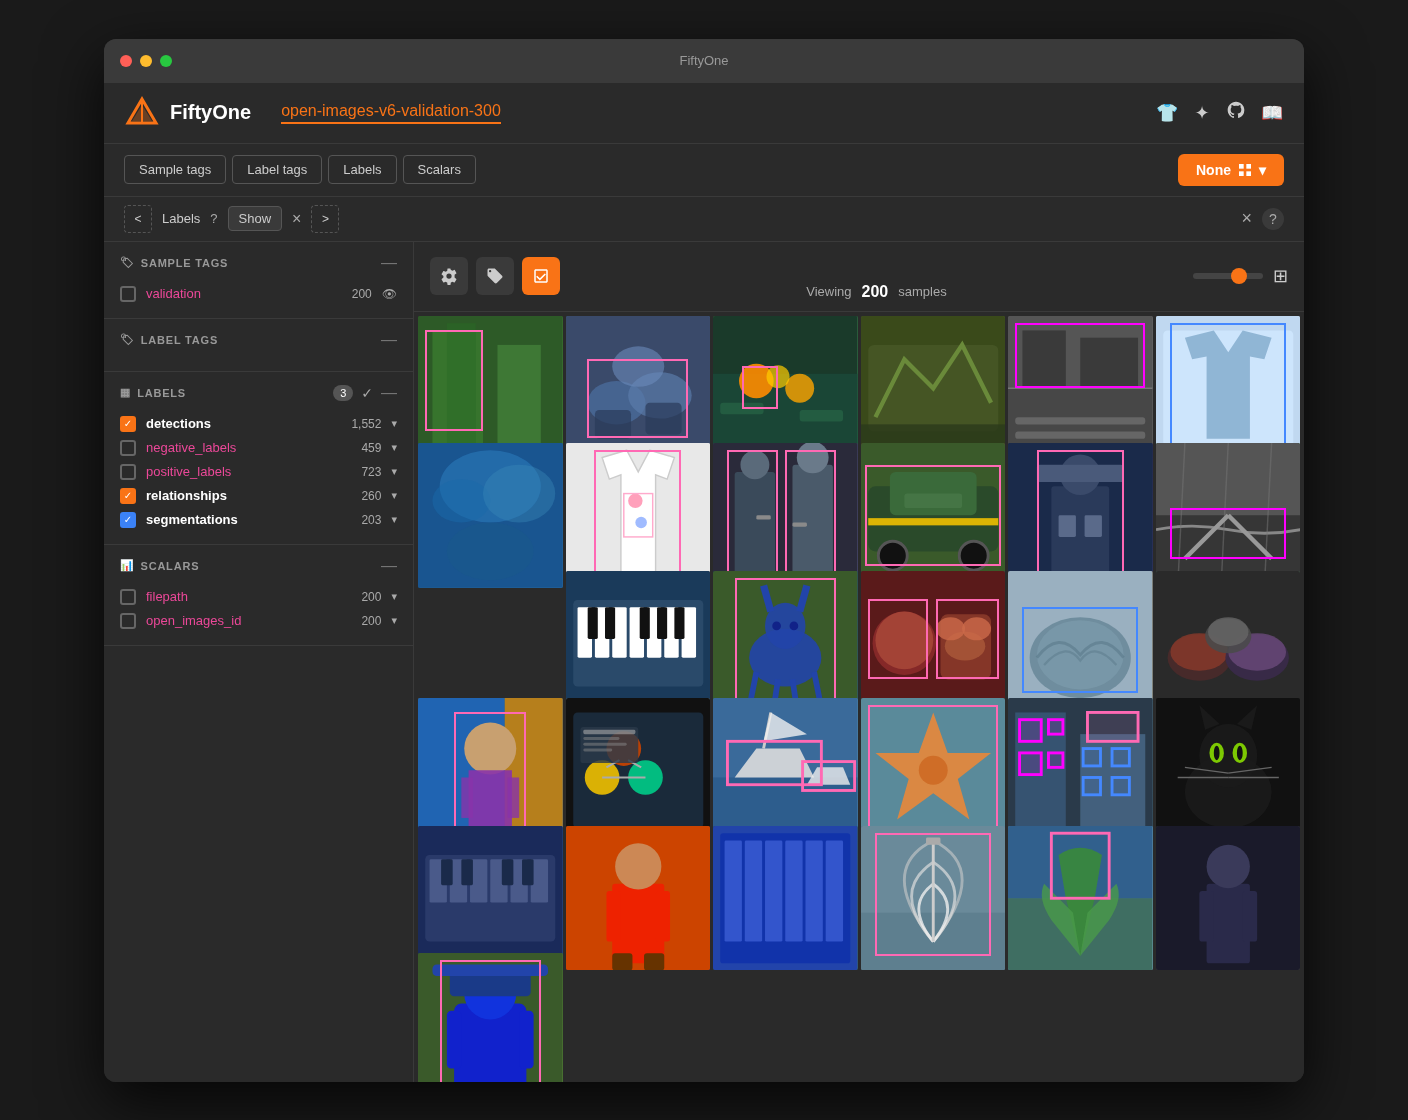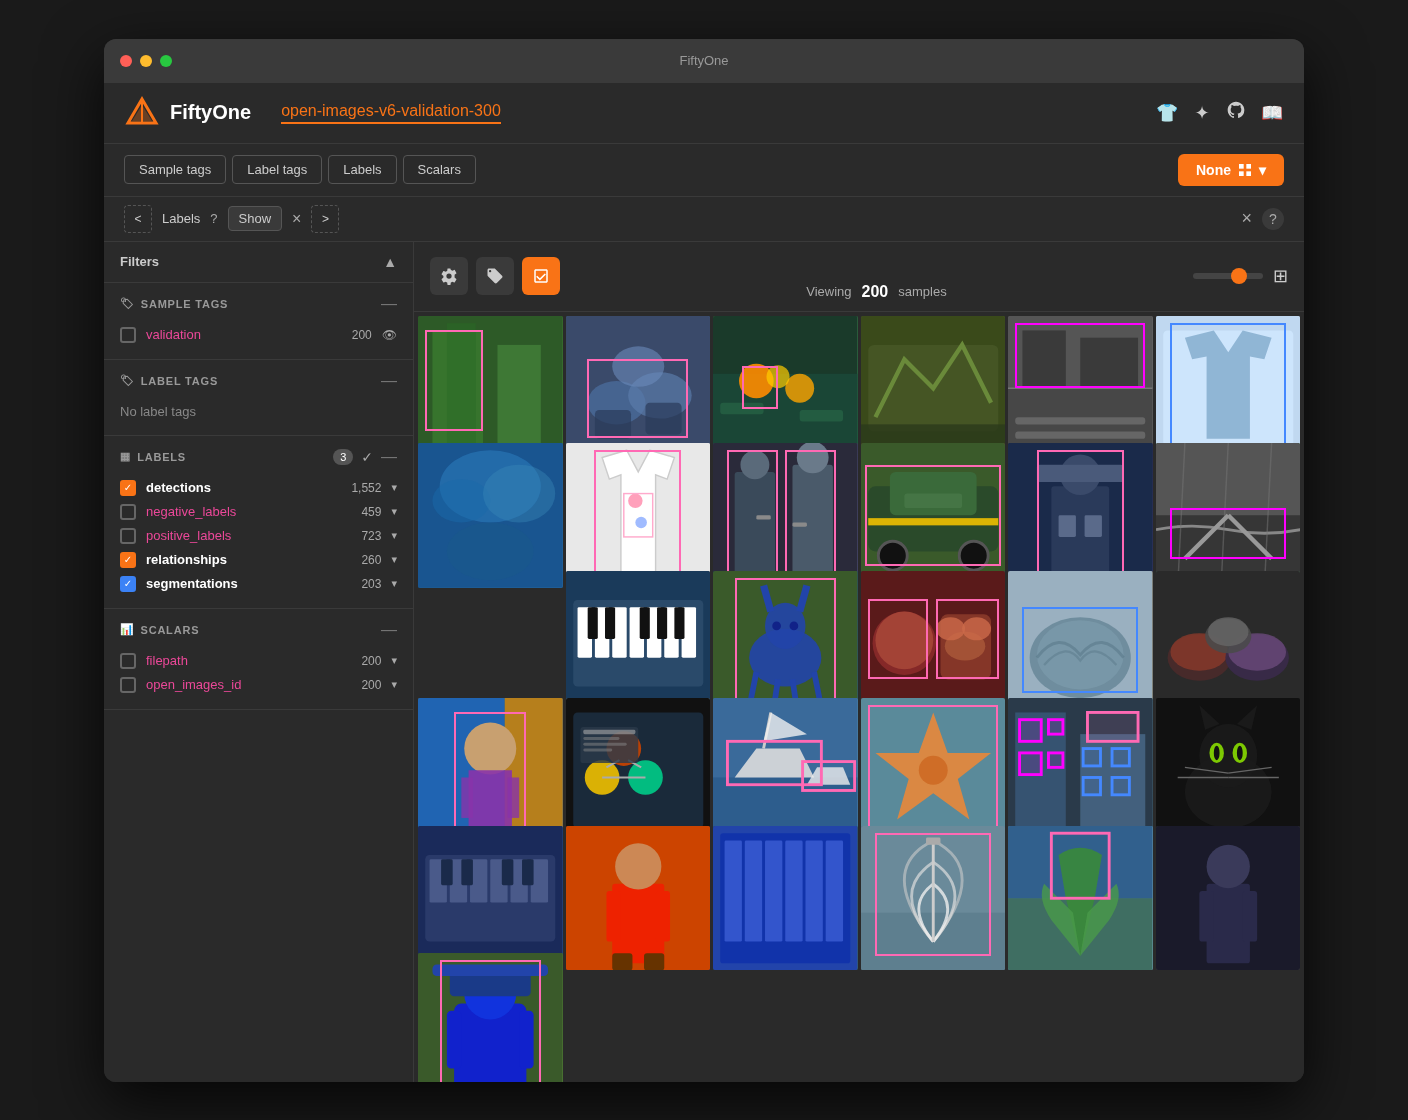--- a/index.html
+++ b/index.html
@@ -435,24 +435,20 @@
     <div class="shuffle-right">
       <span style="color:#aaa;cursor:pointer;font-size:18px;">×</span>
       <span style="color:#aaa;cursor:pointer;font-size:14px;background:#3a3a3a;border-radius:50%;width:22px;height:22px;display:flex;align-items:center;justify-content:center;">?</span>
     </div>
   </div>
 
   <div class="main-area">
 
     <div class="sidebar">
 
-      <div class="filters-header">
-        <span class="filters-label">Filters</span>
-        <span class="filters-collapse">▲</span>
-      </div>
 
       <div class="section">
         <div class="section-header">
           <span class="section-title">
             <span>🏷</span>
             <span>SAMPLE TAGS</span>
           </span>
           <span class="section-dash">—</span>
         </div>
         <div class="filter-item">
@@ -464,21 +460,20 @@
       </div>
 
       <div class="section">
         <div class="section-header">
           <span class="section-title">
             <span>🏷</span>
             <span>LABEL TAGS</span>
           </span>
           <span class="section-dash">—</span>
         </div>
-        <div class="no-label">No label tags</div>
       </div>
 
       <div class="section">
         <div class="section-header">
           <span class="section-title">
             <span>▦</span>
             <span>LABELS</span>
           </span>
           <div style="display:flex;align-items:center;gap:8px;">
             <span class="labels-badge">3</span>

